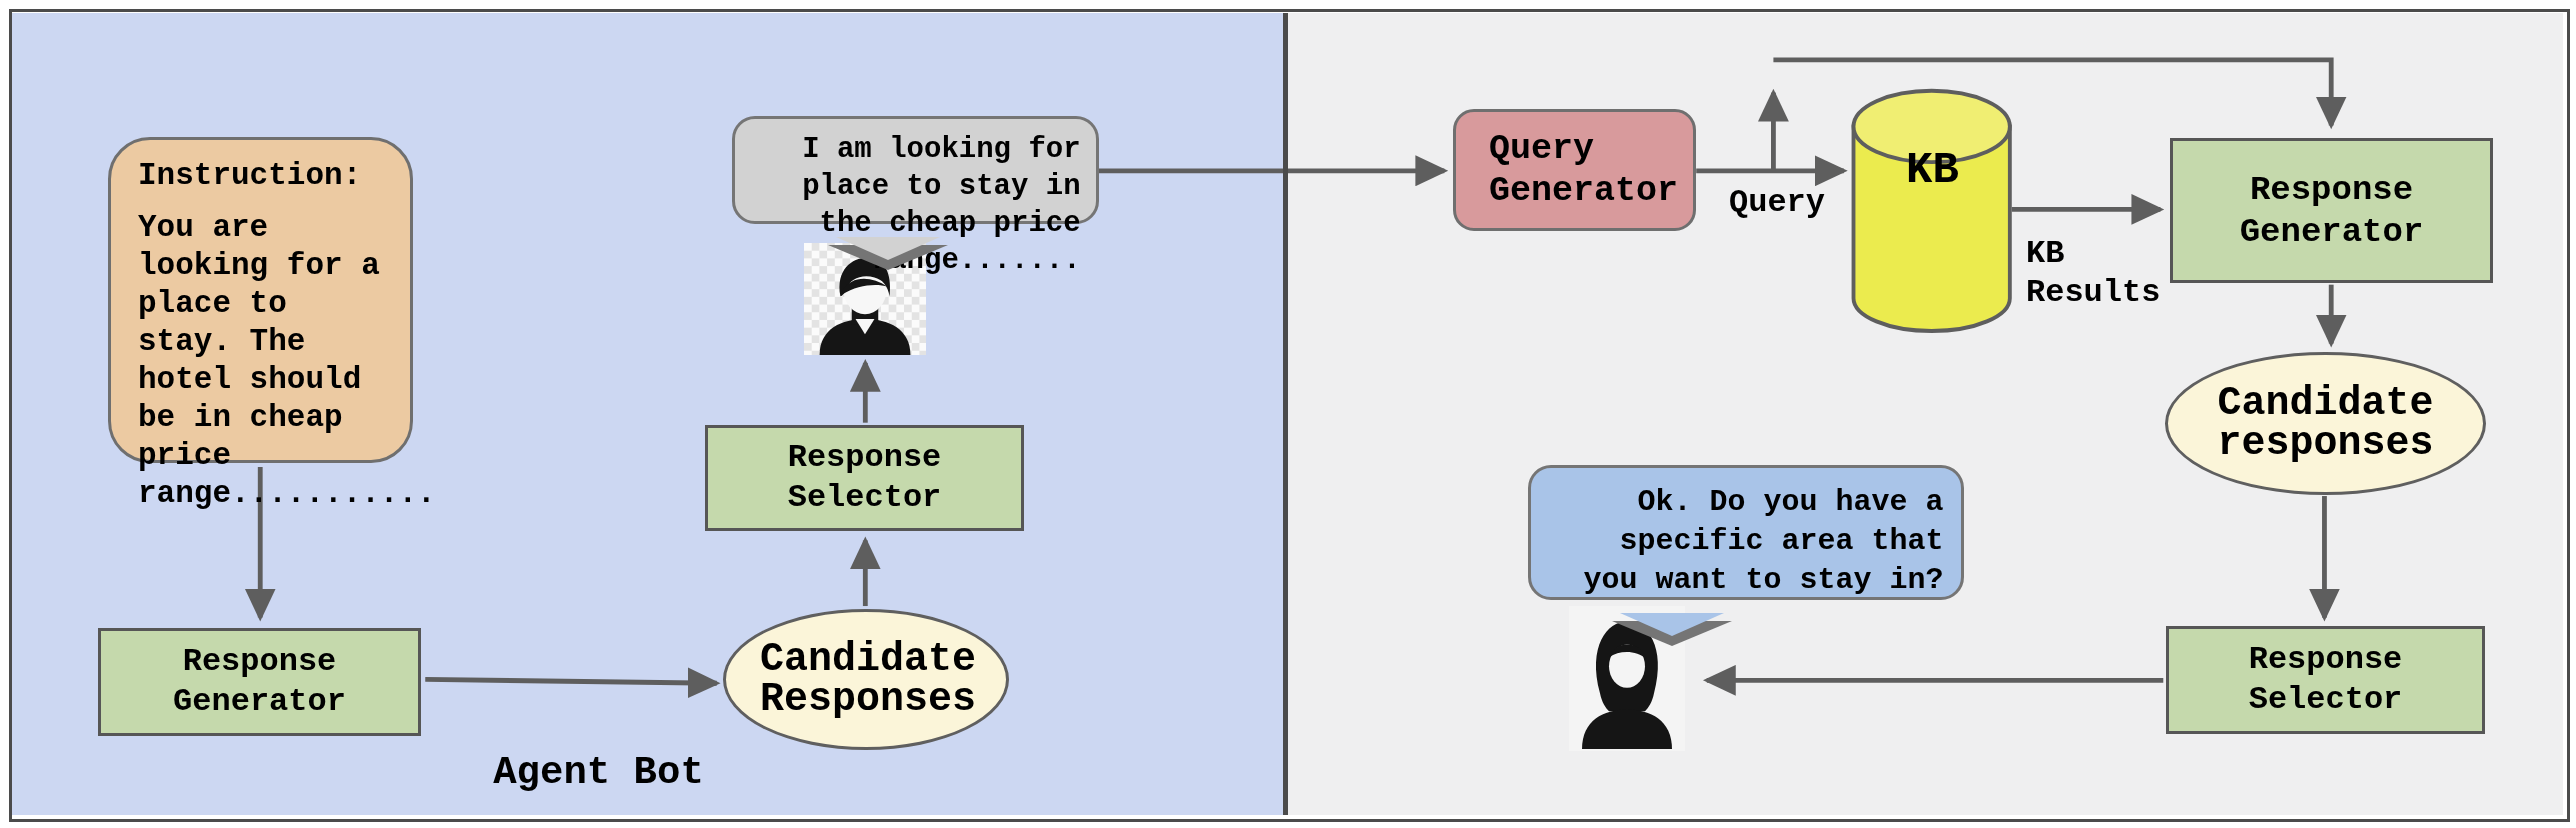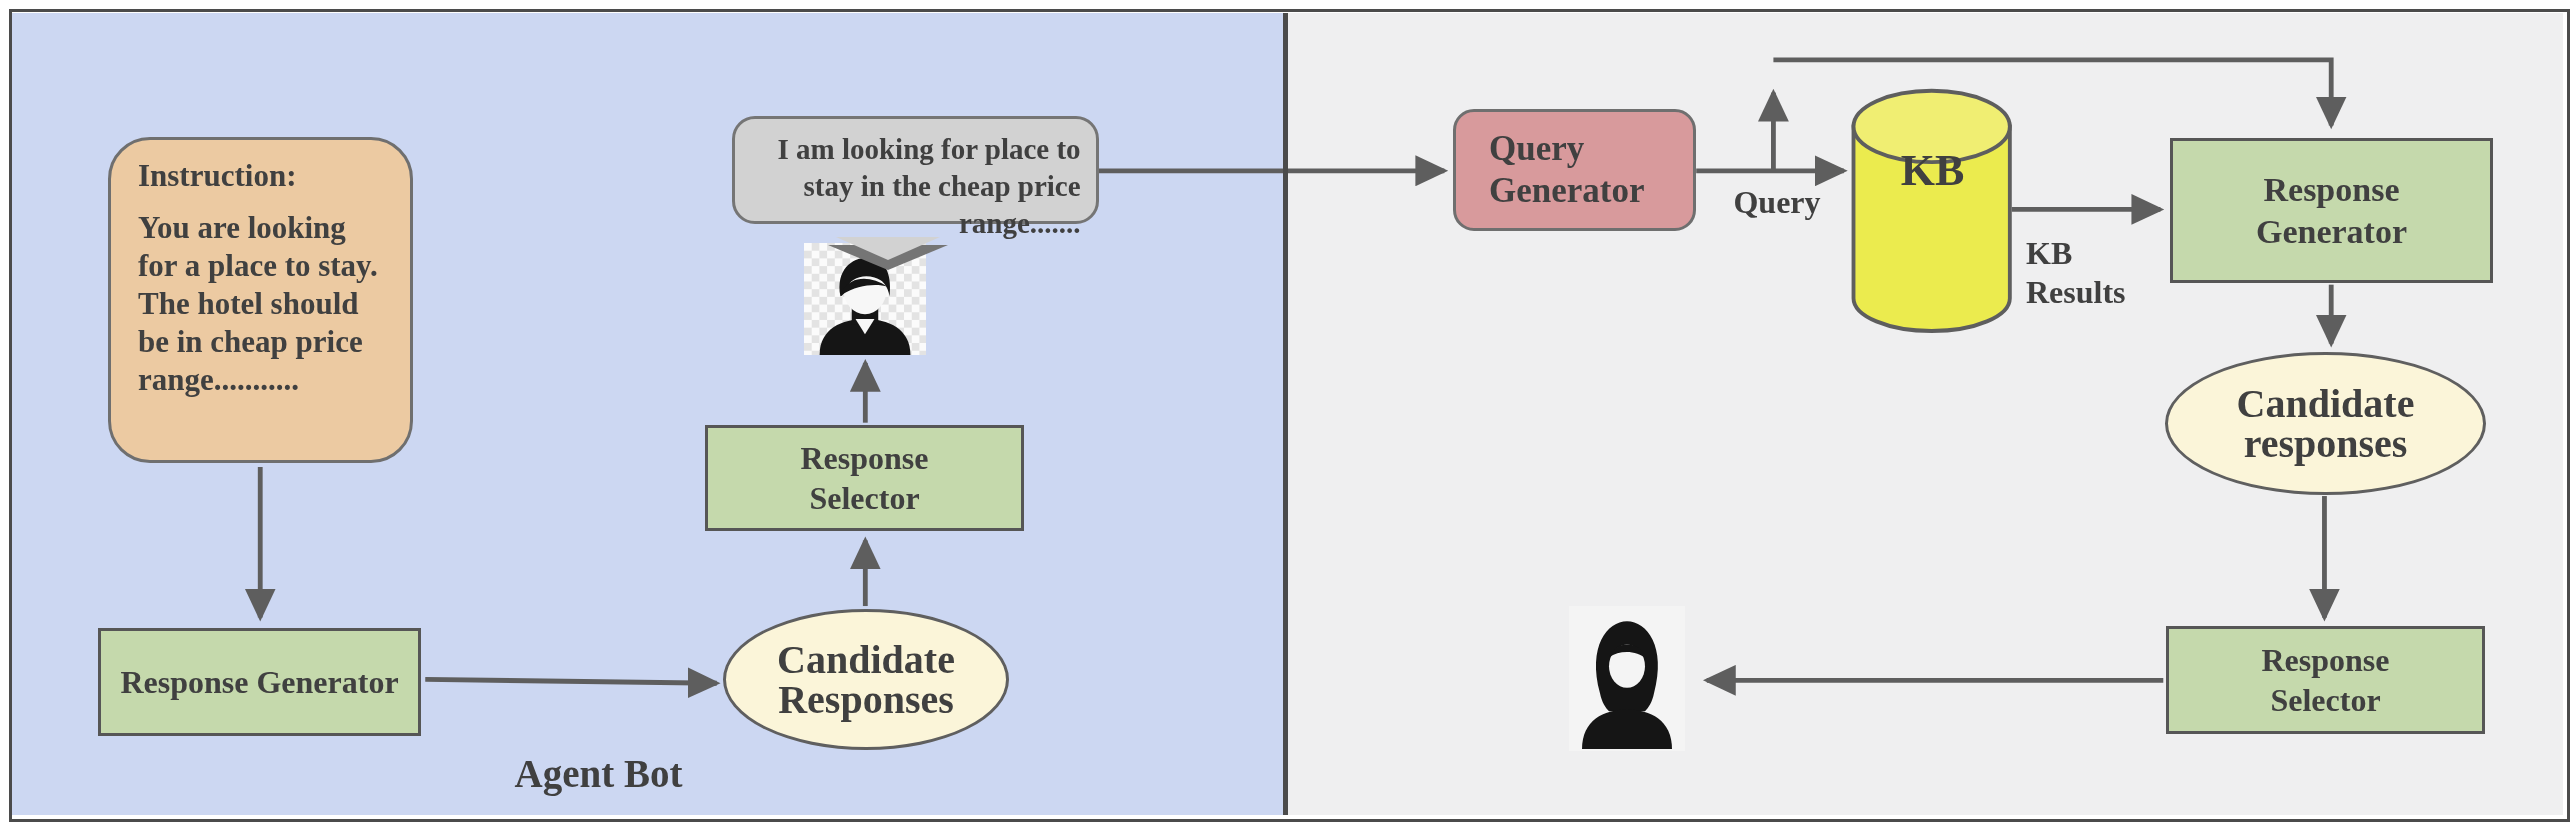--- a/index.html
+++ b/index.html
@@ -1,18 +1,18 @@
 <!DOCTYPE html>
 <html><head>
 <meta charset="utf-8">
 <style>
   html,body{margin:0;padding:0;background:#ffffff;}
   .stage{
     position:relative;width:2576px;height:828px;background:#ffffff;overflow:hidden;
-    font-family:Liberation Serif, serif;font-weight:bold;color:#404040;
+    font-family:Liberation Mono, monospace;font-weight:bold;color:#000000;
     -webkit-font-smoothing:antialiased;
   }
   .panel{position:absolute;top:12.6px;height:802px;z-index:0;}
   .panel-user{left:11.6px;width:1274px;background:#ccd7f2;}
   .panel-agent{left:1285px;width:1278px;background:#efeff0;}
   .divider{position:absolute;left:1283px;top:12.6px;width:4.8px;height:802px;background:#4b4b4b;z-index:3;}
   .frame{position:absolute;left:8.7px;top:8.7px;width:2555px;height:807px;border:3.9px solid #4b4b4b;z-index:4;pointer-events:none;}
   svg.connectors{position:absolute;left:0;top:0;z-index:1;}
   .node{position:absolute;z-index:2;display:flex;align-items:center;justify-content:center;
         text-align:center;box-sizing:border-box;}
@@ -150,18 +150,22 @@
 
   <div class="avatar avatar-agent">
     <svg width="108" height="139" viewBox="0 0 120 150">
       <path d="M30,88 C16,36 38,8 60,8 C82,8 104,36 90,88 C88,98 84,104 80,108 L40,108 C36,104 32,98 30,88 Z" fill="#151515"></path>
       <ellipse cx="60" cy="58" rx="20" ry="24" fill="#f4f4f4"></ellipse>
       <path d="M40,48 C46,30 74,28 82,50 C70,40 52,40 40,48 Z" fill="#151515"></path>
       <path d="M10,150 C10,118 34,106 60,106 C86,106 110,118 110,150 Z" fill="#151515"></path>
     </svg>
   </div>
 
+  <div class="bubble bubble-agent">
+    <span>Ok. Do you have a specific area that you want to stay in?</span>
+    <div class="tail tail-agent"></div>
+  </div>
 
 
   <div class="divider"></div>
   <div class="frame"></div>
 </div>
 
 
 </body></html>

